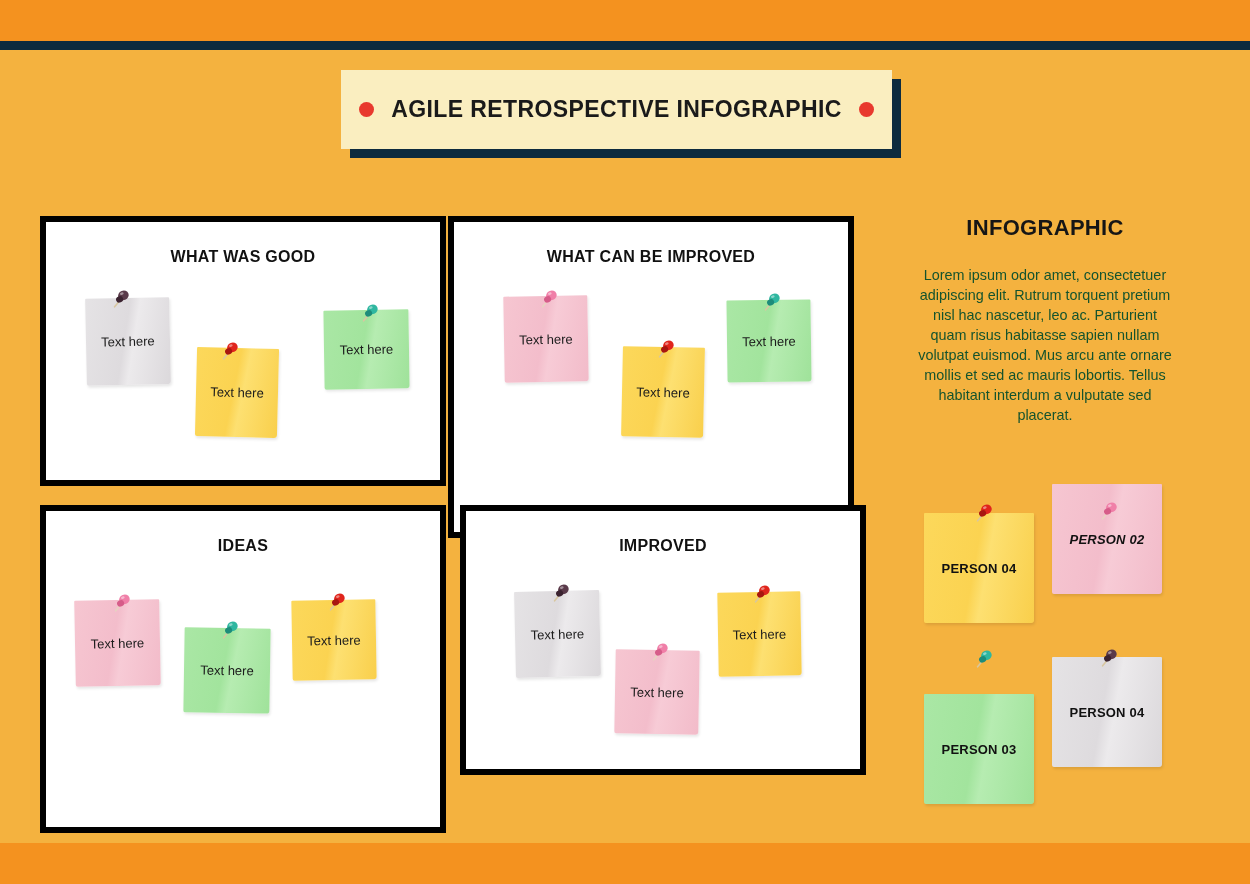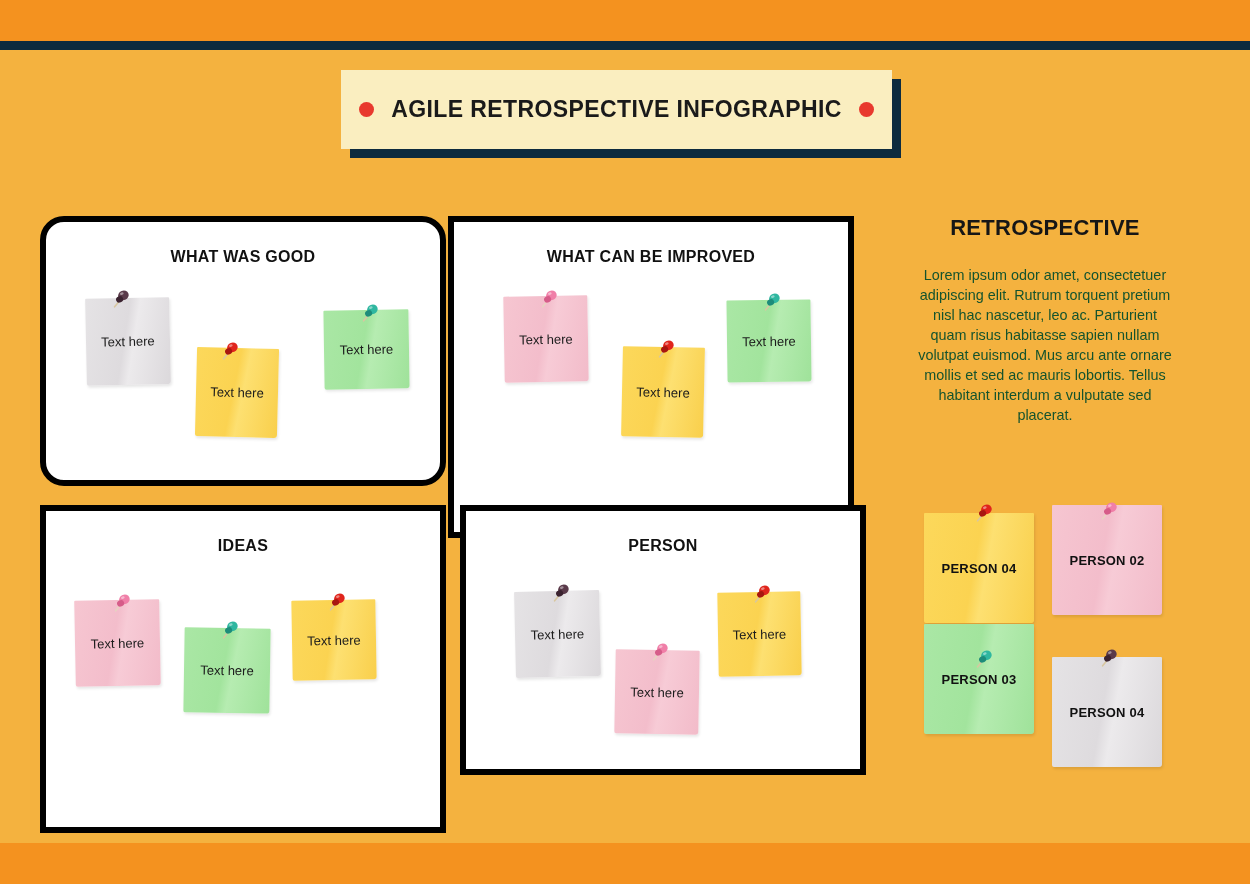--- a/index.html
+++ b/index.html
@@ -81,21 +81,21 @@
   .panel-title {
     position: absolute;
     left: 0; right: 0;
     top: 26px;
     text-align: center;
     font-size: 16px;
     font-weight: bold;
     letter-spacing: 0.3px;
     color: #111111;
   }
-  #panel-good      { left: 40px;  top: 216px; width: 406px; height: 270px; border-radius: 24px; }
+  #panel-good      { left: 40px;  top: 216px; width: 406px; height: 270px; }
   #panel-improved  { left: 448px; top: 216px; width: 406px; height: 322px; text-decoration: underline; }
   #panel-ideas     { left: 40px;  top: 505px; width: 406px; height: 328px; }
   #panel-actions   { left: 460px; top: 505px; width: 406px; height: 270px; }
 
   
   .note {
     position: absolute;
     display: flex;
     align-items: center;
     justify-content: center;
@@ -178,24 +178,24 @@
 <div class="panel" id="panel-good">
   <div class="panel-title">WHAT WAS GOOD</div>
 </div>
 <div class="panel" id="panel-improved">
   <div class="panel-title">WHAT CAN BE IMPROVED</div>
 </div>
 <div class="panel" id="panel-ideas">
   <div class="panel-title">IDEAS</div>
 </div>
 <div class="panel" id="panel-actions">
-  <div class="panel-title">PERSON</div>
-</div>
-
-<div class="instructions-title">RETROSPECTIVE</div>
+  <div class="panel-title">IMPROVED</div>
+</div>
+
+<div class="instructions-title">INFOGRAPHIC</div>
 <div class="instructions-body">Lorem ipsum odor amet, consectetuer adipiscing elit. Rutrum torquent pretium nisl hac nascetur, leo ac. Parturient quam risus habitasse sapien nullam volutpat euismod. Mus arcu ante ornare mollis et sed ac mauris lobortis. Tellus habitant interdum a vulputate sed placerat.</div>
 
 <div id="notes-layer">
     <div class="note gray" style="left: 86px; top: 298px; width: 84px; height: 87px; transform: rotate(-1.2deg);">
       <span class="note-text">Text here</span>
     </div>
     <div class="pin" style="left: 111.96px; top: 287px;"><svg viewBox="0 0 22 22" width="22" height="22">
         <path d="M6.2 15.6 L2.6 19.8" stroke="#d8c7a0" stroke-width="1.6" stroke-linecap="round" fill="none"></path>
         <ellipse cx="11.4" cy="8.4" rx="5.4" ry="4.8" fill="#5a3a4a" transform="rotate(-22 11.4 8.4)"></ellipse>
         <ellipse cx="7.6" cy="12.4" rx="3.6" ry="3.1" fill="#3b2330" transform="rotate(-22 7.6 12.4)"></ellipse>
@@ -304,30 +304,30 @@
 <div id="people-layer">
     <div class="person yellow" style="left: 924px; top: 513px;">
       <span>PERSON 04</span>
     </div>
     <div class="pin" style="left: 974.6px; top: 501px;"><svg viewBox="0 0 22 22" width="22" height="22">
         <path d="M6.2 15.6 L2.6 19.8" stroke="#d8c7a0" stroke-width="1.6" stroke-linecap="round" fill="none"></path>
         <ellipse cx="11.4" cy="8.4" rx="5.4" ry="4.8" fill="#e0251c" transform="rotate(-22 11.4 8.4)"></ellipse>
         <ellipse cx="7.6" cy="12.4" rx="3.6" ry="3.1" fill="#a81610" transform="rotate(-22 7.6 12.4)"></ellipse>
         <ellipse cx="9.8" cy="6.6" rx="1.9" ry="1.3" fill="#ffffff" opacity="0.45" transform="rotate(-22 9.8 6.6)"></ellipse>
       </svg></div>
-    <div class="person pink" style="left: 1052px; top: 505px;">
+    <div class="person pink" style="left: 1052px; top: 484px; font-style: italic;">
       <span>PERSON 02</span>
     </div>
     <div class="pin" style="left: 1100.4px; top: 499px;"><svg viewBox="0 0 22 22" width="22" height="22">
         <path d="M6.2 15.6 L2.6 19.8" stroke="#e6d3c0" stroke-width="1.6" stroke-linecap="round" fill="none"></path>
         <ellipse cx="11.4" cy="8.4" rx="5.4" ry="4.8" fill="#f07fa8" transform="rotate(-22 11.4 8.4)"></ellipse>
         <ellipse cx="7.6" cy="12.4" rx="3.6" ry="3.1" fill="#d65c89" transform="rotate(-22 7.6 12.4)"></ellipse>
         <ellipse cx="9.8" cy="6.6" rx="1.9" ry="1.3" fill="#ffffff" opacity="0.45" transform="rotate(-22 9.8 6.6)"></ellipse>
       </svg></div>
-    <div class="person green" style="left: 924px; top: 624px;">
+    <div class="person green" style="left: 924px; top: 694px;">
       <span>PERSON 03</span>
     </div>
     <div class="pin" style="left: 974.6px; top: 647px;"><svg viewBox="0 0 22 22" width="22" height="22">
         <path d="M6.2 15.6 L2.6 19.8" stroke="#d8c7a0" stroke-width="1.6" stroke-linecap="round" fill="none"></path>
         <ellipse cx="11.4" cy="8.4" rx="5.4" ry="4.8" fill="#2fb7a0" transform="rotate(-22 11.4 8.4)"></ellipse>
         <ellipse cx="7.6" cy="12.4" rx="3.6" ry="3.1" fill="#1d8c7a" transform="rotate(-22 7.6 12.4)"></ellipse>
         <ellipse cx="9.8" cy="6.6" rx="1.9" ry="1.3" fill="#ffffff" opacity="0.45" transform="rotate(-22 9.8 6.6)"></ellipse>
       </svg></div>
     <div class="person gray" style="left: 1052px; top: 657px;">
       <span>PERSON 04</span>

